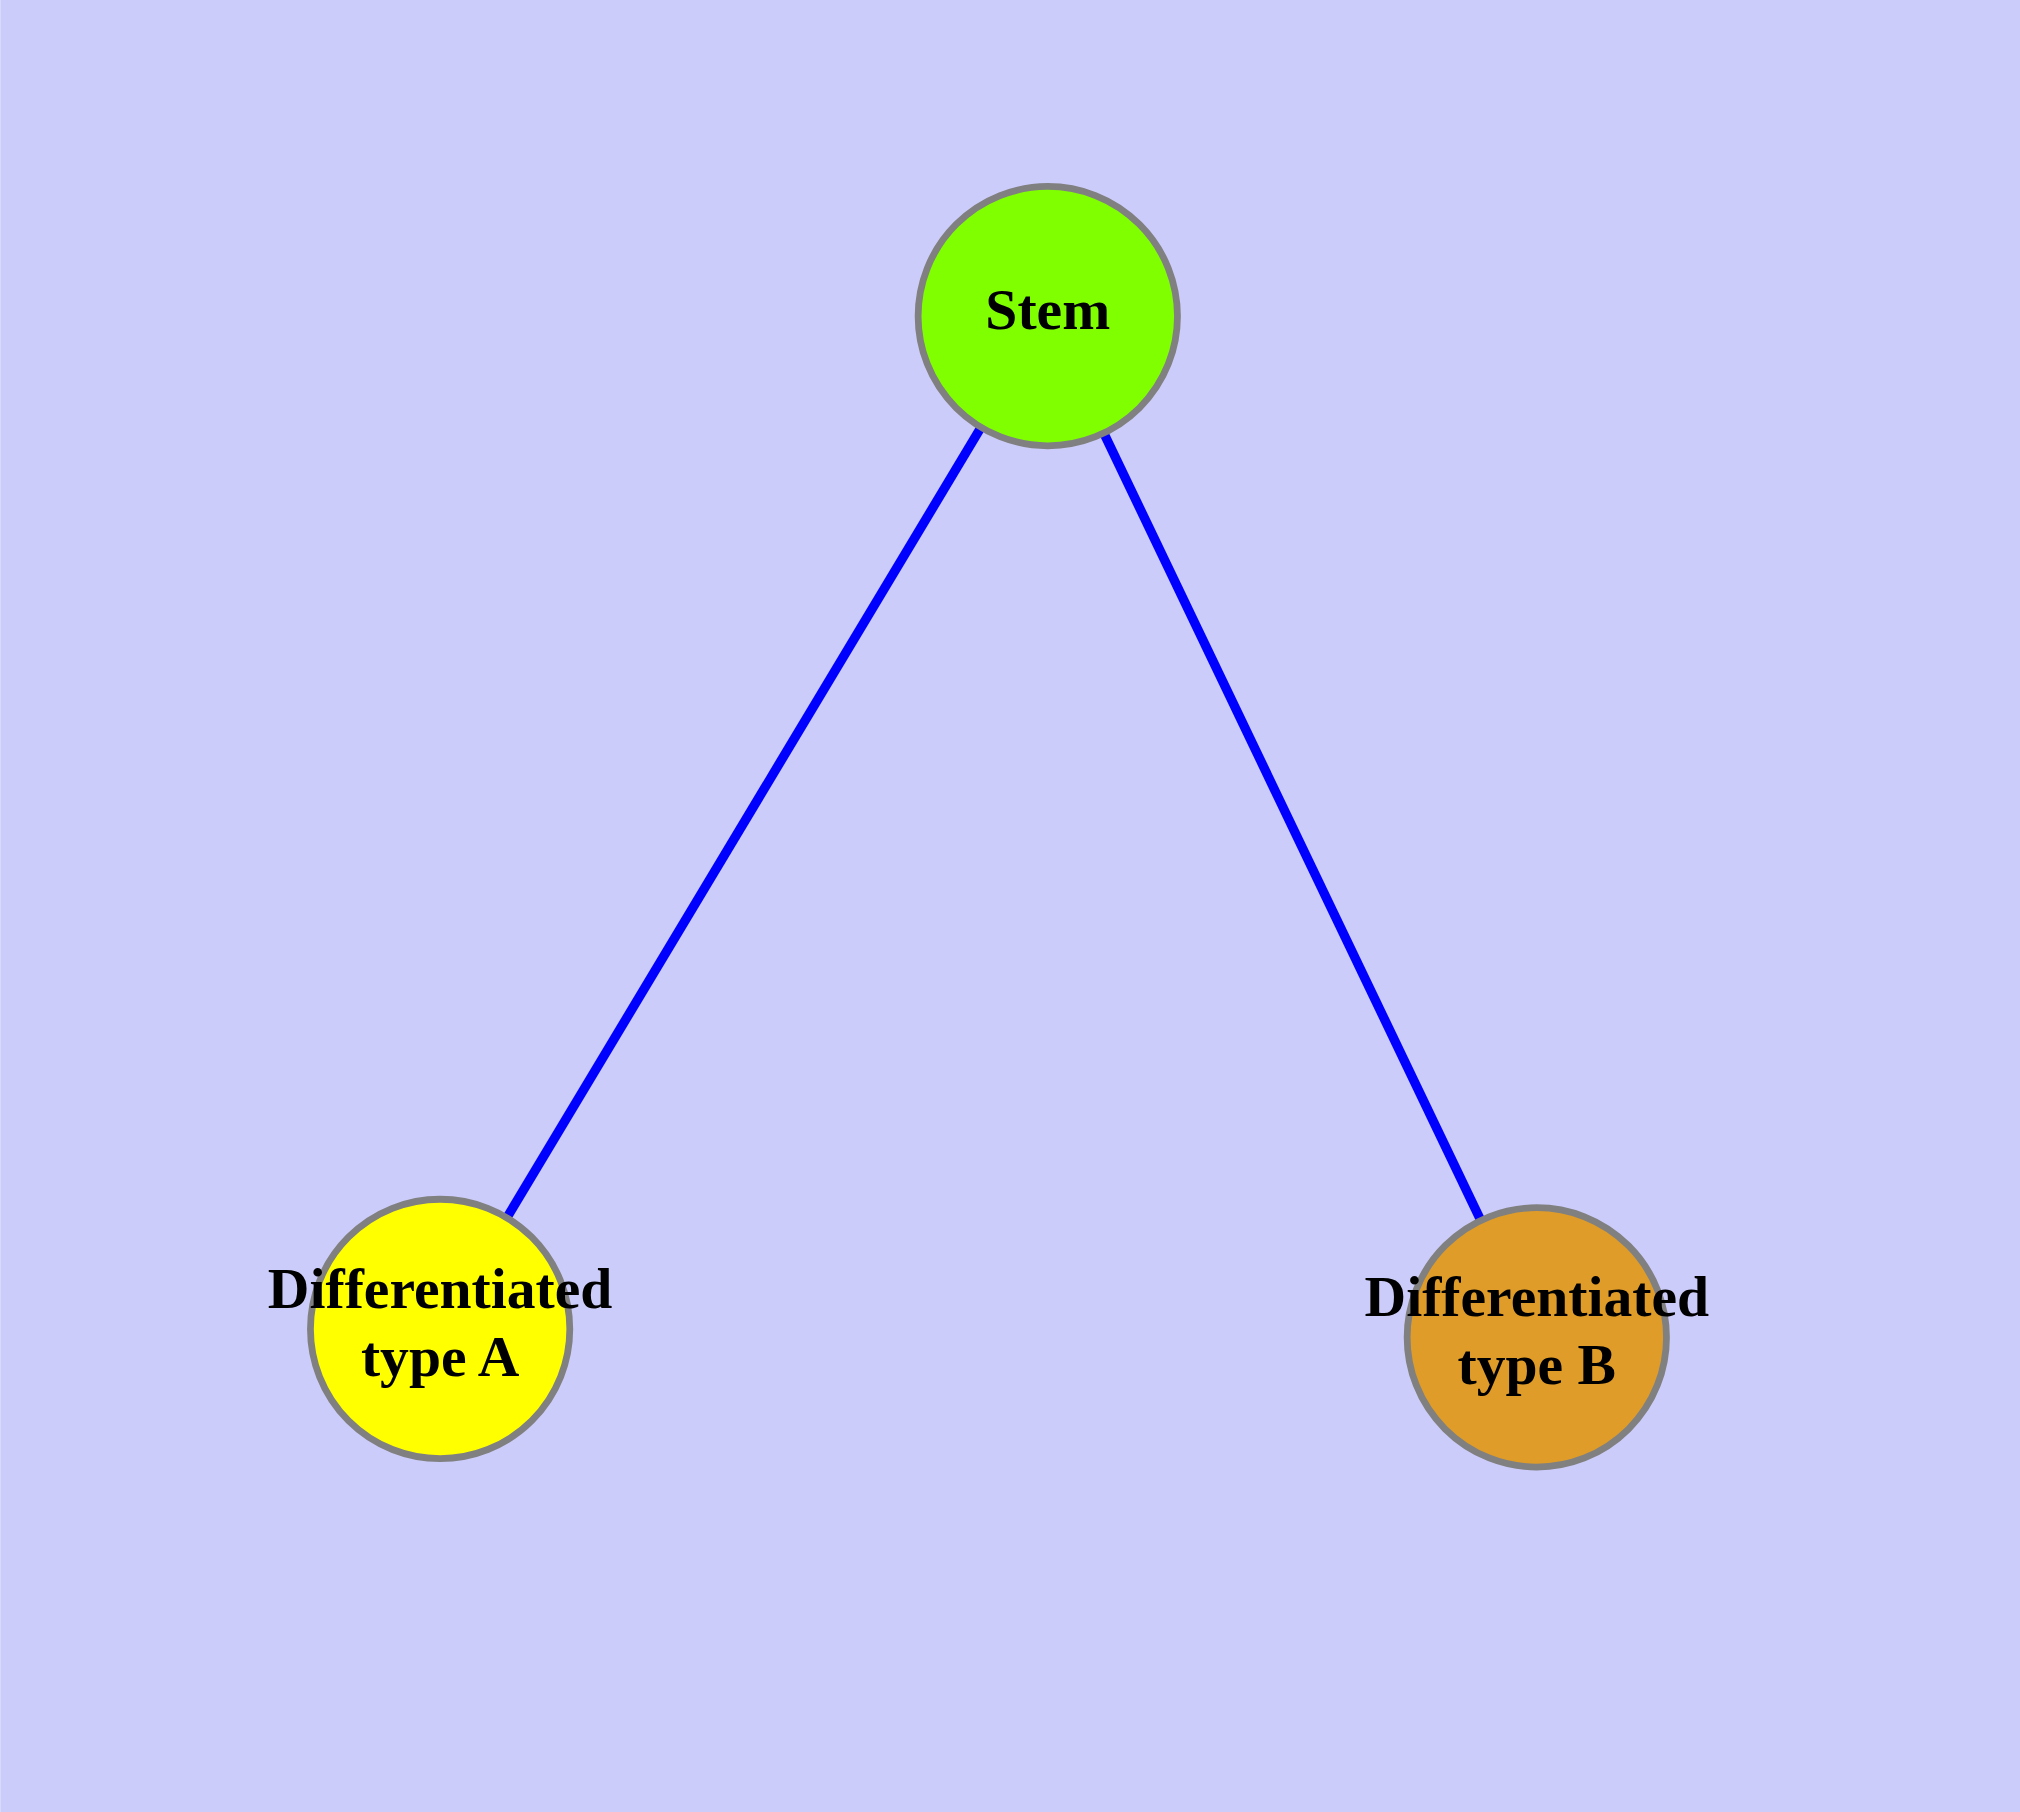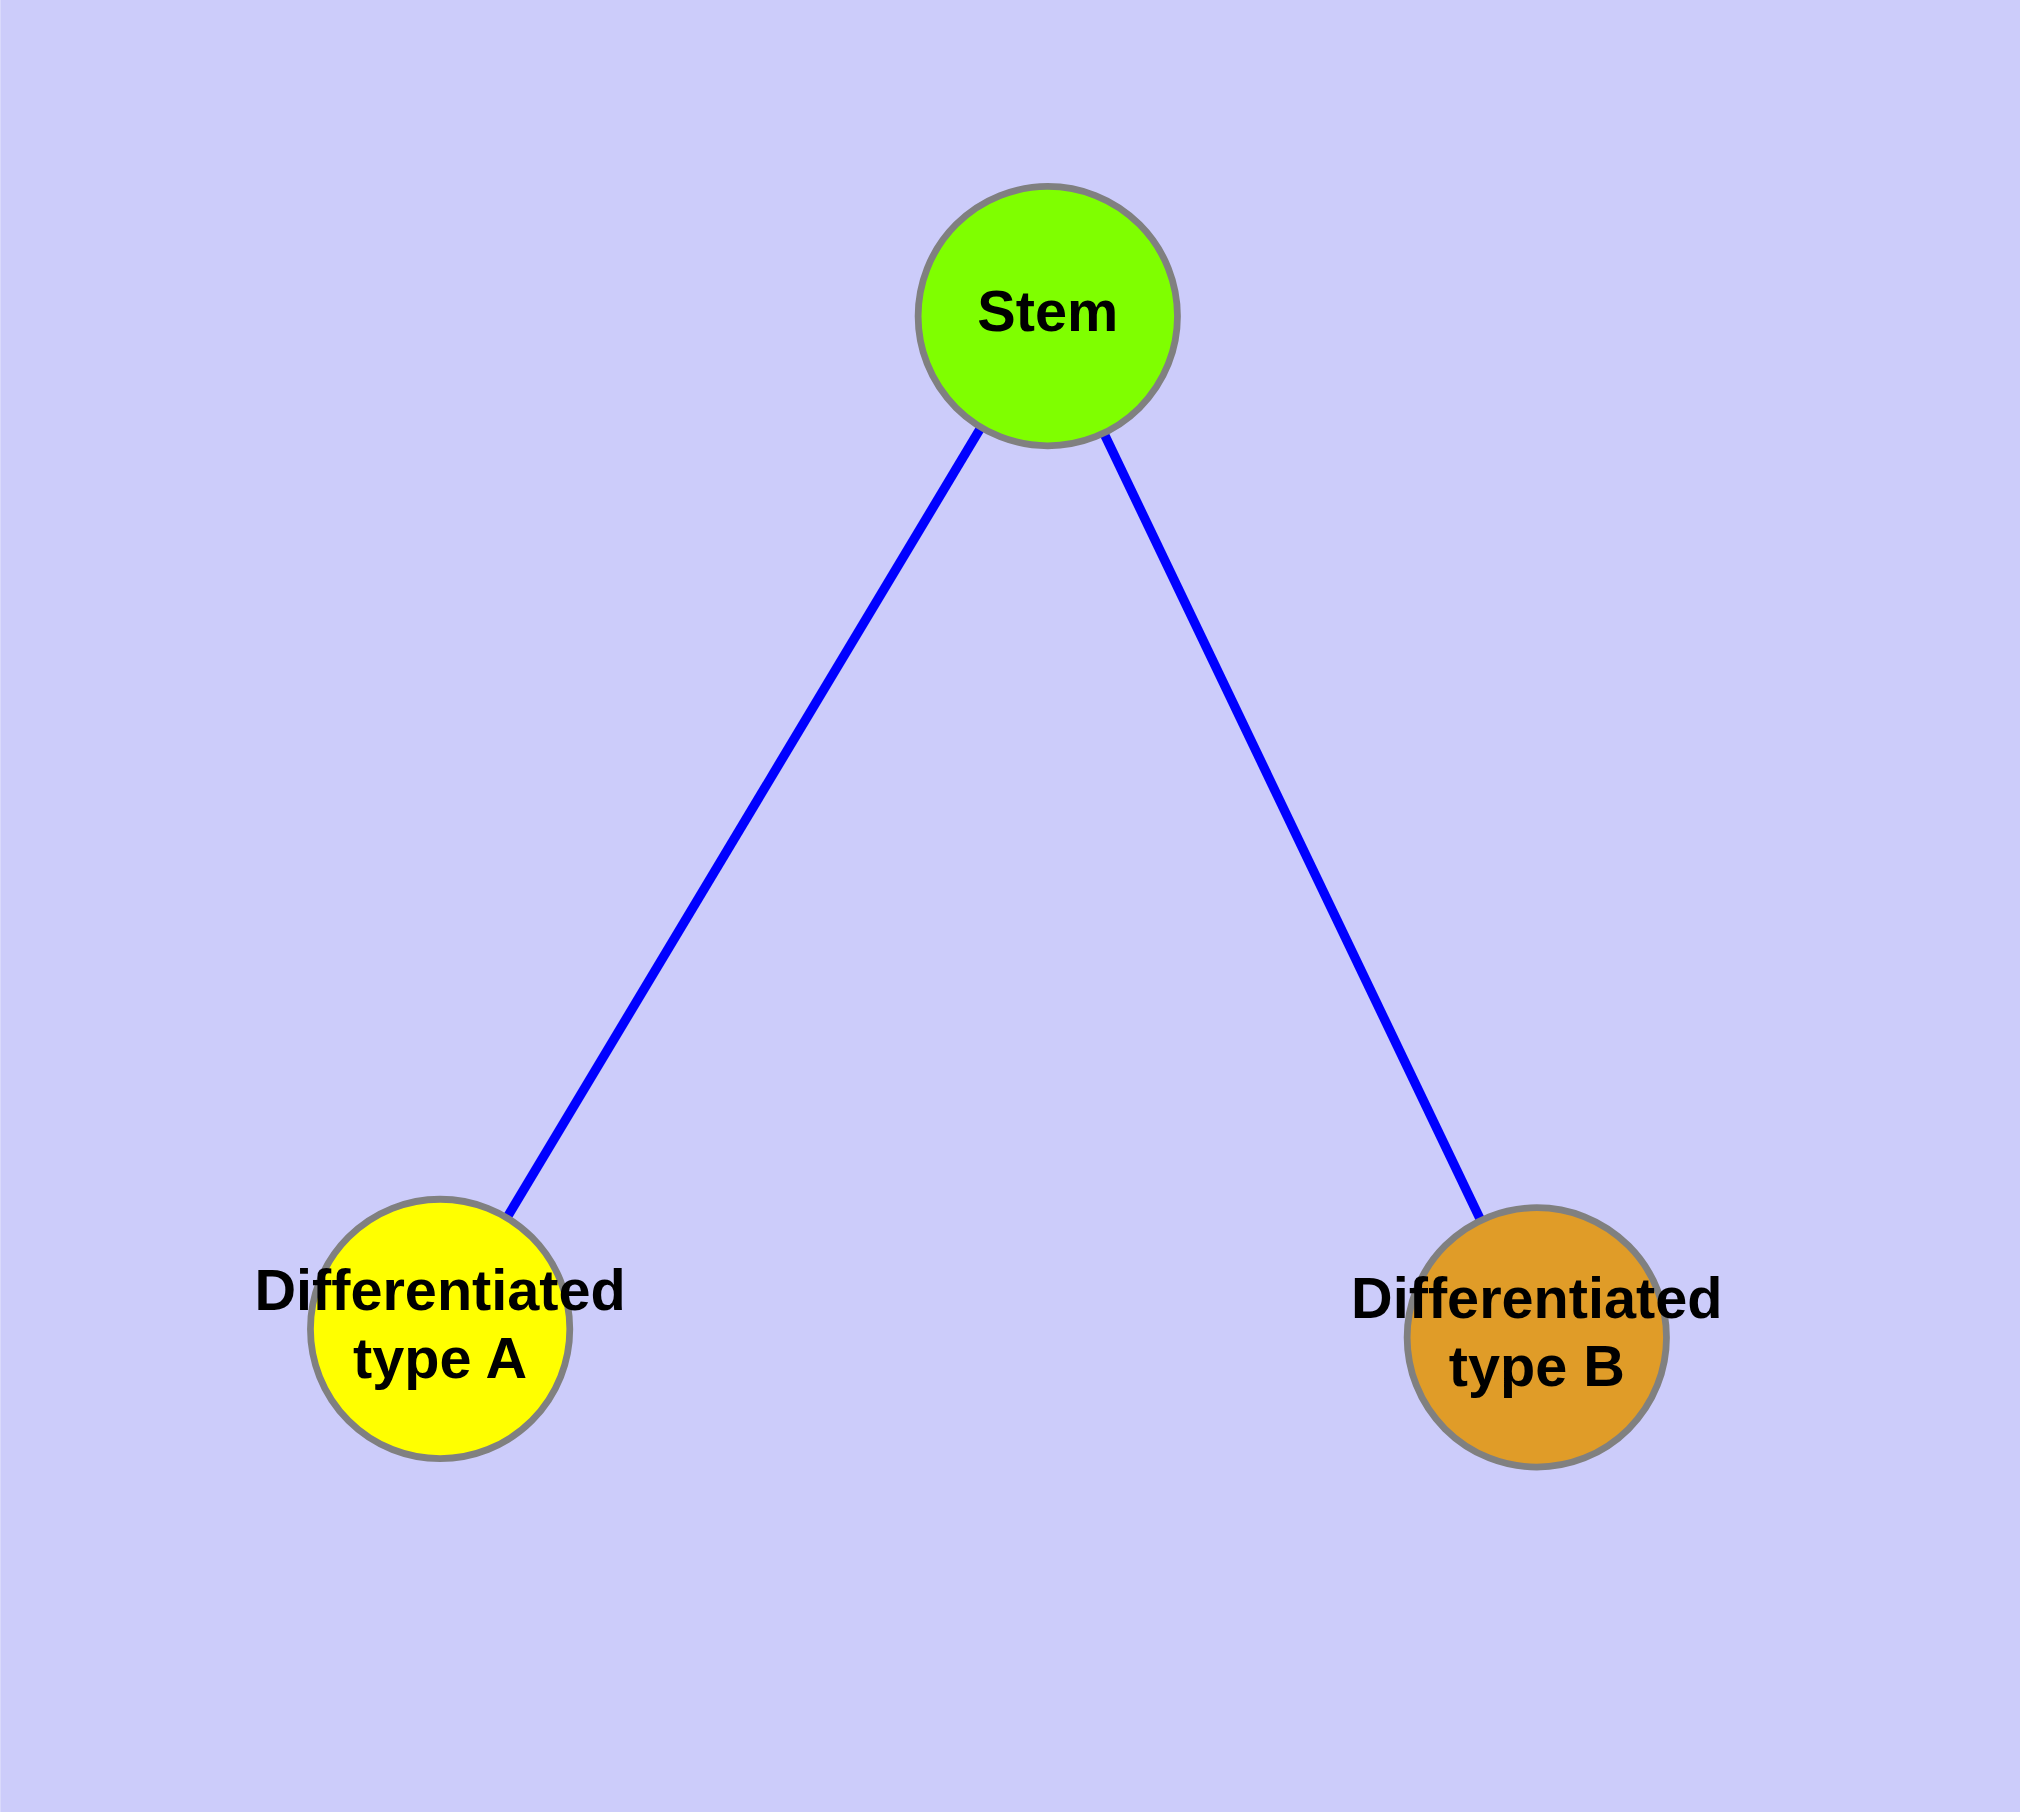--- a/index.html
+++ b/index.html
@@ -6,21 +6,21 @@
   html, body {
     margin: 0;
     padding: 0;
     background: #ffffff;
   }
   #canvas {
     position: relative;
     width: 2021px;
     height: 1812px;
     overflow: hidden;
-    font-family: Liberation Sans, sans-serif;
+    font-family: Liberation Serif, serif;
   }
   #graph-svg {
     position: absolute;
     top: 0;
     left: 0;
     width: 2021px;
     height: 1812px;
     display: block;
   }
   .node-label {

